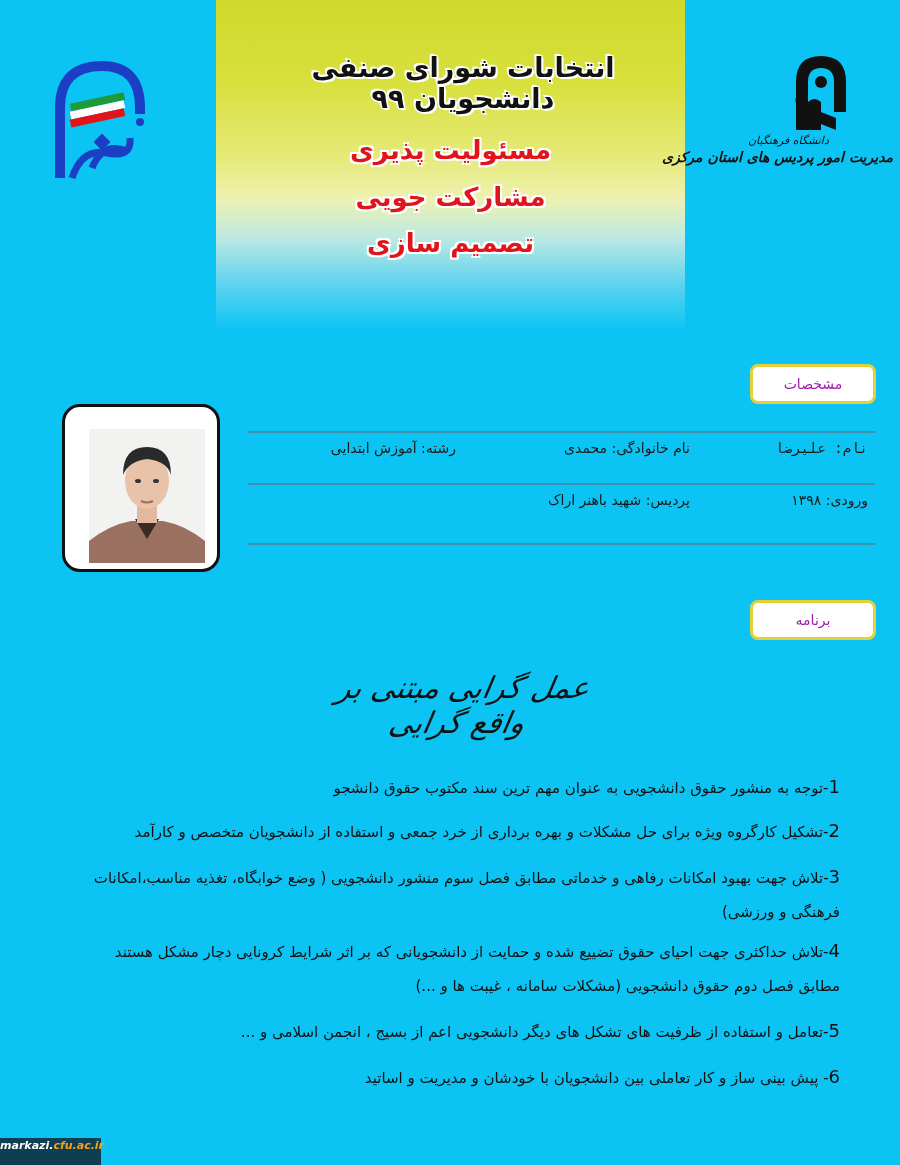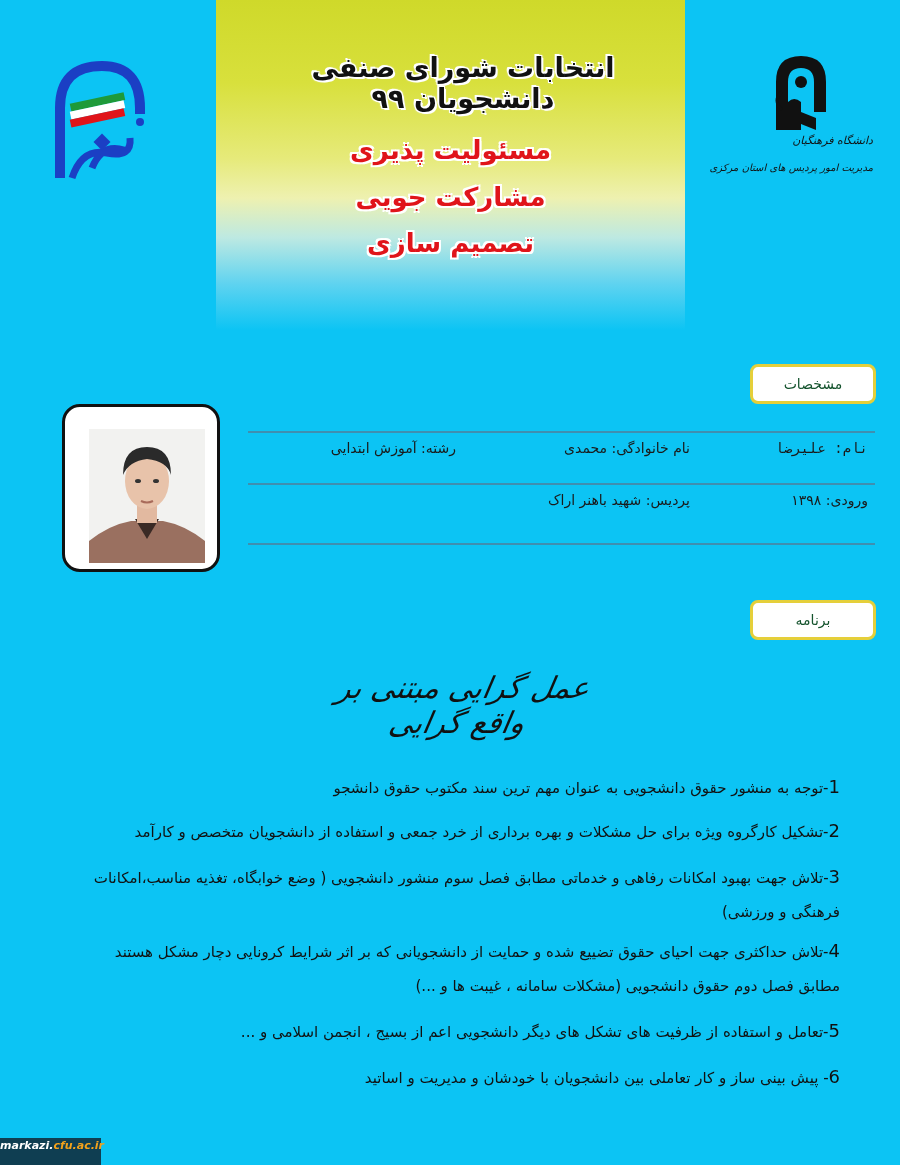--- a/index.html
+++ b/index.html
@@ -29,32 +29,32 @@
   .slogan {
     position: absolute; left: 0; right: 0;
     font-weight: bold; font-size: 26px; color: #e0141a;
     text-shadow: 1px 1px 0 #fff, -1px -1px 0 #fff, 1px -1px 0 #fff, -1px 1px 0 #fff, 2px 2px 0 #fff, -2px 2px 0 #fff, 2px -2px 0 #fff, -2px -2px 0 #fff;
   }
   .slogan.s1 { top: 135px; }
   .slogan.s2 { top: 182px; }
   .slogan.s3 { top: 228px; }
 
   
-  .logo-right { position: absolute; left: 728px; top: 52px; width: 145px; height: 135px; text-align: right; }
+  .logo-right { position: absolute; left: 748px; top: 52px; width: 145px; height: 135px; text-align: left; }
   .logo-right svg { display: block; margin: 0 auto; }
   .logo-right .cap1 { font-family: "DejaVu Serif", serif; font-size: 11px; color: #111; margin-top: 2px; font-style: italic; }
-  .logo-right .cap2 { font-family: "DejaVu Serif", serif; font-size: 10px; color: #111; margin-top: 15px; font-style: italic; white-space: nowrap; }
+  .logo-right .cap2 { font-family: "DejaVu Serif", serif; font-size: 14px; color: #111; margin-top: 2px; font-style: italic; white-space: nowrap; font-weight: bold; }
   .logo-left { position: absolute; left: 52px; top: 58px; width: 95px; height: 125px; }
 
   
   .tag {
     position: absolute; left: 750px; width: 126px; height: 40px;
     background: #fff; border: 3px solid #e5cf3a; border-radius: 8px;
     display: flex; align-items: center; justify-content: center;
-    font-size: 14px; color: #14532d; letter-spacing: 3px;
+    font-size: 14px; color: #a21caf; letter-spacing: 3px;
   }
   .tag.t1 { top: 364px; }
   .tag.t2 { top: 600px; }
 
   
   .photo {
     position: absolute; left: 62px; top: 404px; width: 158px; height: 168px;
     background: #fff; border: 3px solid #111; border-radius: 18px; overflow: hidden;
   }
   .photo-inner { position: absolute; left: 24px; top: 22px; width: 116px; height: 134px; background: #efefef; overflow: hidden; }

